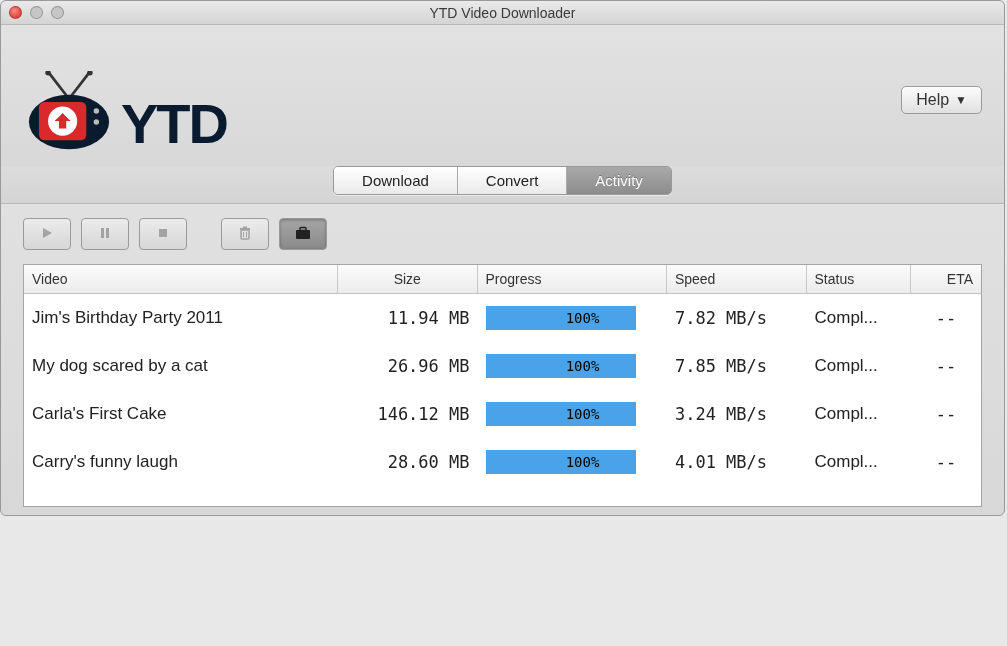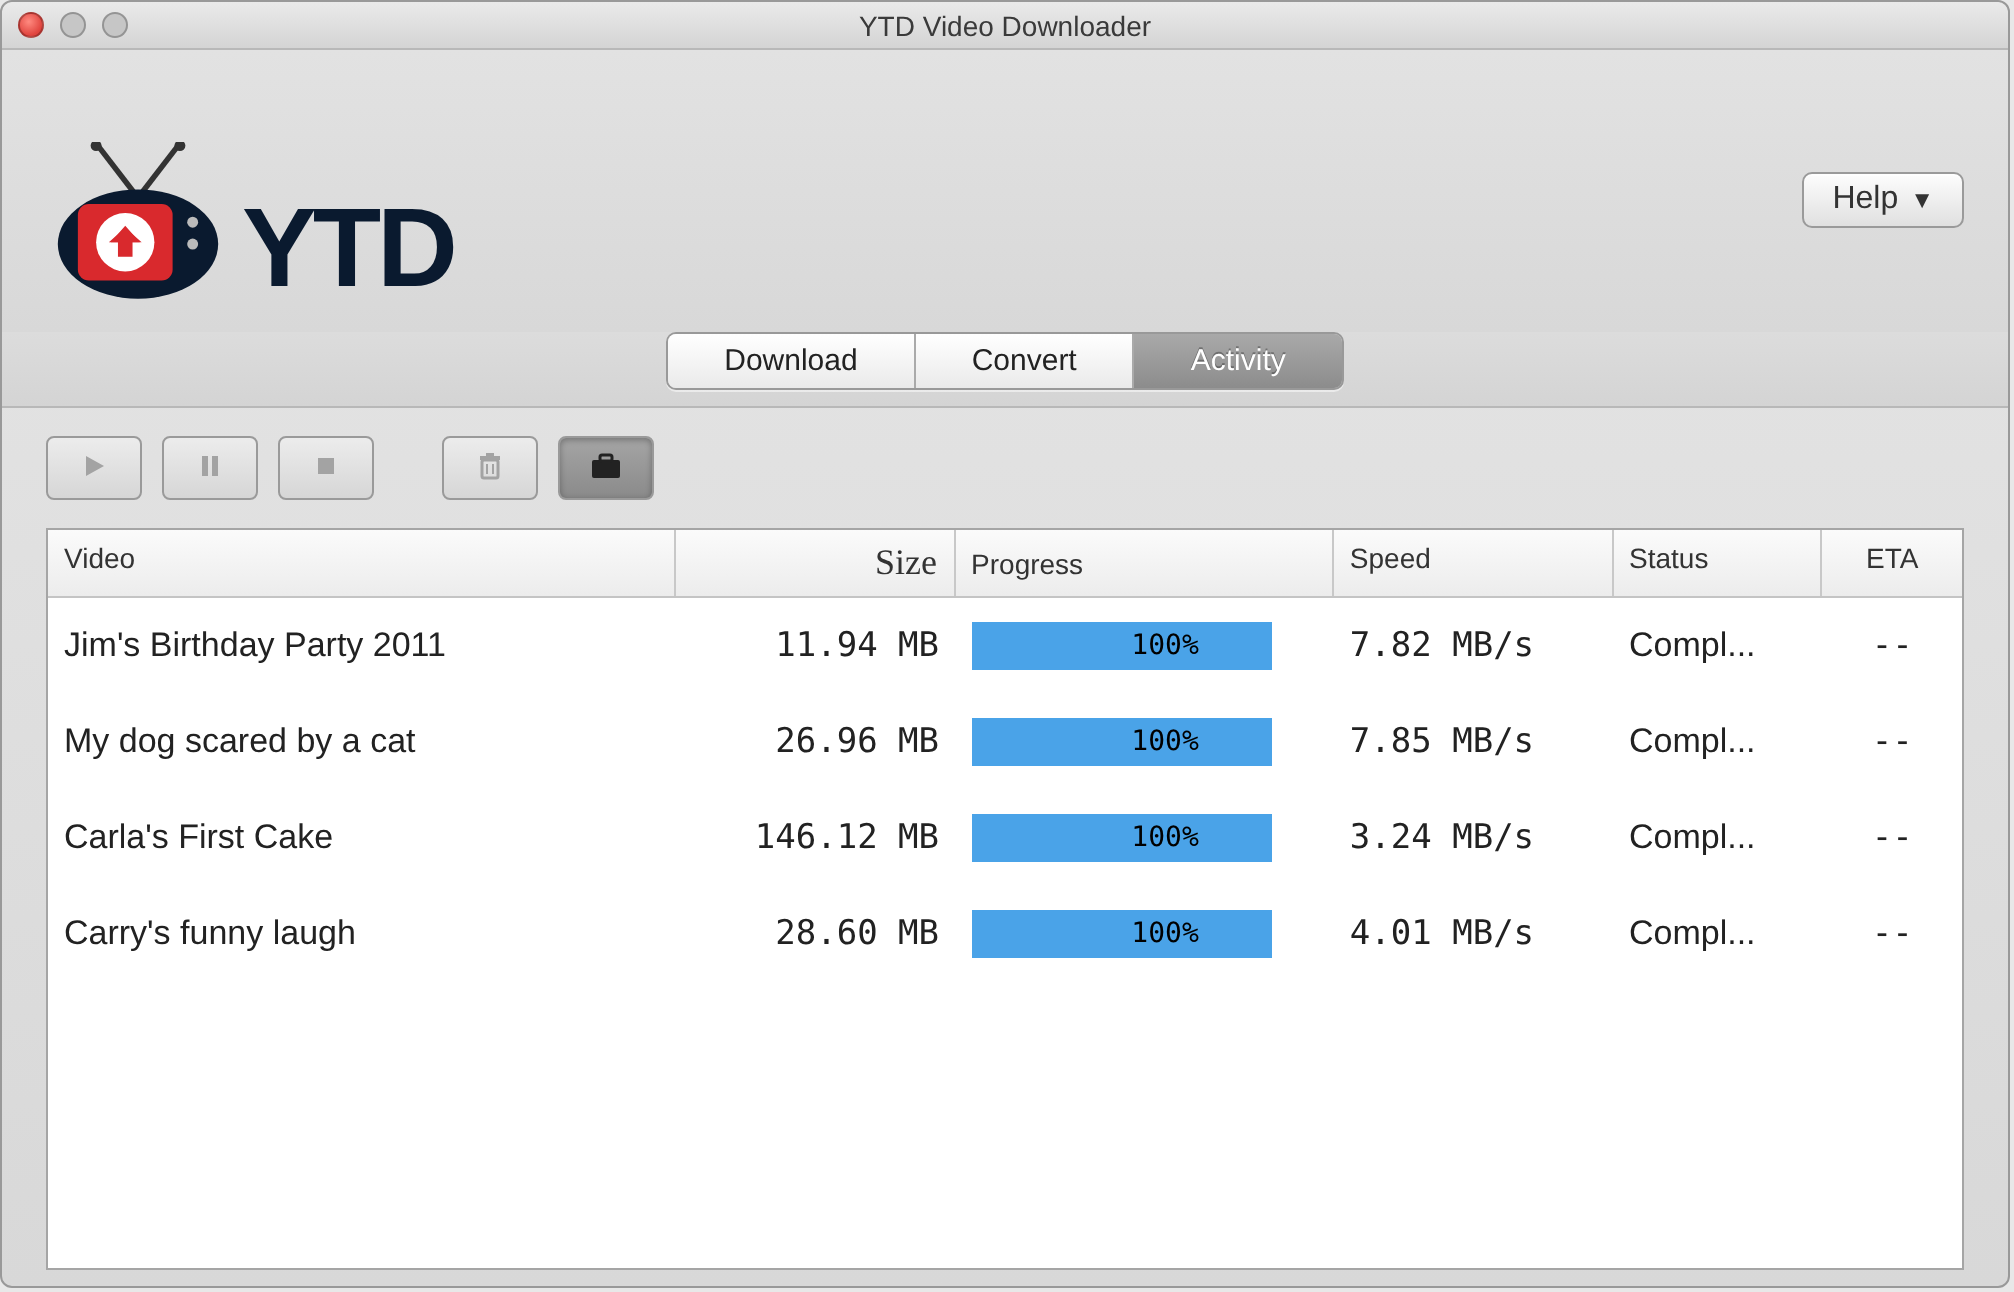--- a/index.html
+++ b/index.html
@@ -9,21 +9,21 @@
       background: #e8e8e8;
       width: 1007px;
       height: 646px;
       overflow: hidden;
     }
     .window {
       background: linear-gradient(#e6e6e6, #d8d8d8);
       border: 1px solid #999;
       border-radius: 6px;
       width: 1005px;
-      height: 644px;
+      height: 516px;
       display: flex;
       flex-direction: column;
     }
     .titlebar {
       height: 24px;
       background: linear-gradient(#eaeaea, #d4d4d4);
       border-top-left-radius: 6px;
       border-top-right-radius: 6px;
       border-bottom: 1px solid #b8b8b8;
       display: flex;
@@ -130,23 +130,23 @@
       font-size: 17px; color: #222;
       height: 48px; align-items: center;
     }
     .row > div { padding: 0 8px; }
     .col-video { width: 315px; }
     .col-size { width: 140px; text-align: right; padding-right: 32px; font-family: Menlo, Consolas, monospace; font-size: 17px;}
     .col-progress { width: 190px; display:flex; align-items:center; }
     .col-speed { width: 140px; font-family: Menlo, Consolas, monospace; font-size: 17px; padding-left: 20px;}
     .col-status { width: 105px; white-space: nowrap; overflow:hidden; text-overflow: ellipsis;}
     .col-eta { width: 70px; text-align: center; font-family: Menlo, Consolas, monospace;}
-    .thead .col-size { text-align:right; font-family: Liberation Serif, serif; font-size: 18px;}
+    .thead .col-size { text-align:center; font-family: Liberation Sans, sans-serif; font-size: 14px;}
     .thead .col-speed { font-family: inherit; font-size: 14px; padding-left:8px;}
-    .thead .col-eta { font-family: inherit; font-size: 14px; text-align:center;}
+    .thead .col-eta { font-family: inherit; font-size: 14px; text-align:right;}
     .progress-bar {
       width: 150px; height: 24px;
       background: #4aa3e8;
       color: #000; text-align: center;
       line-height: 24px; font-family: Menlo, Consolas, monospace;
       font-size: 14px;
       padding-left: 44px;
     }
     .tv-svg { width: 92px; height: 82px; }
     .triangle-down { font-size: 12px; }

